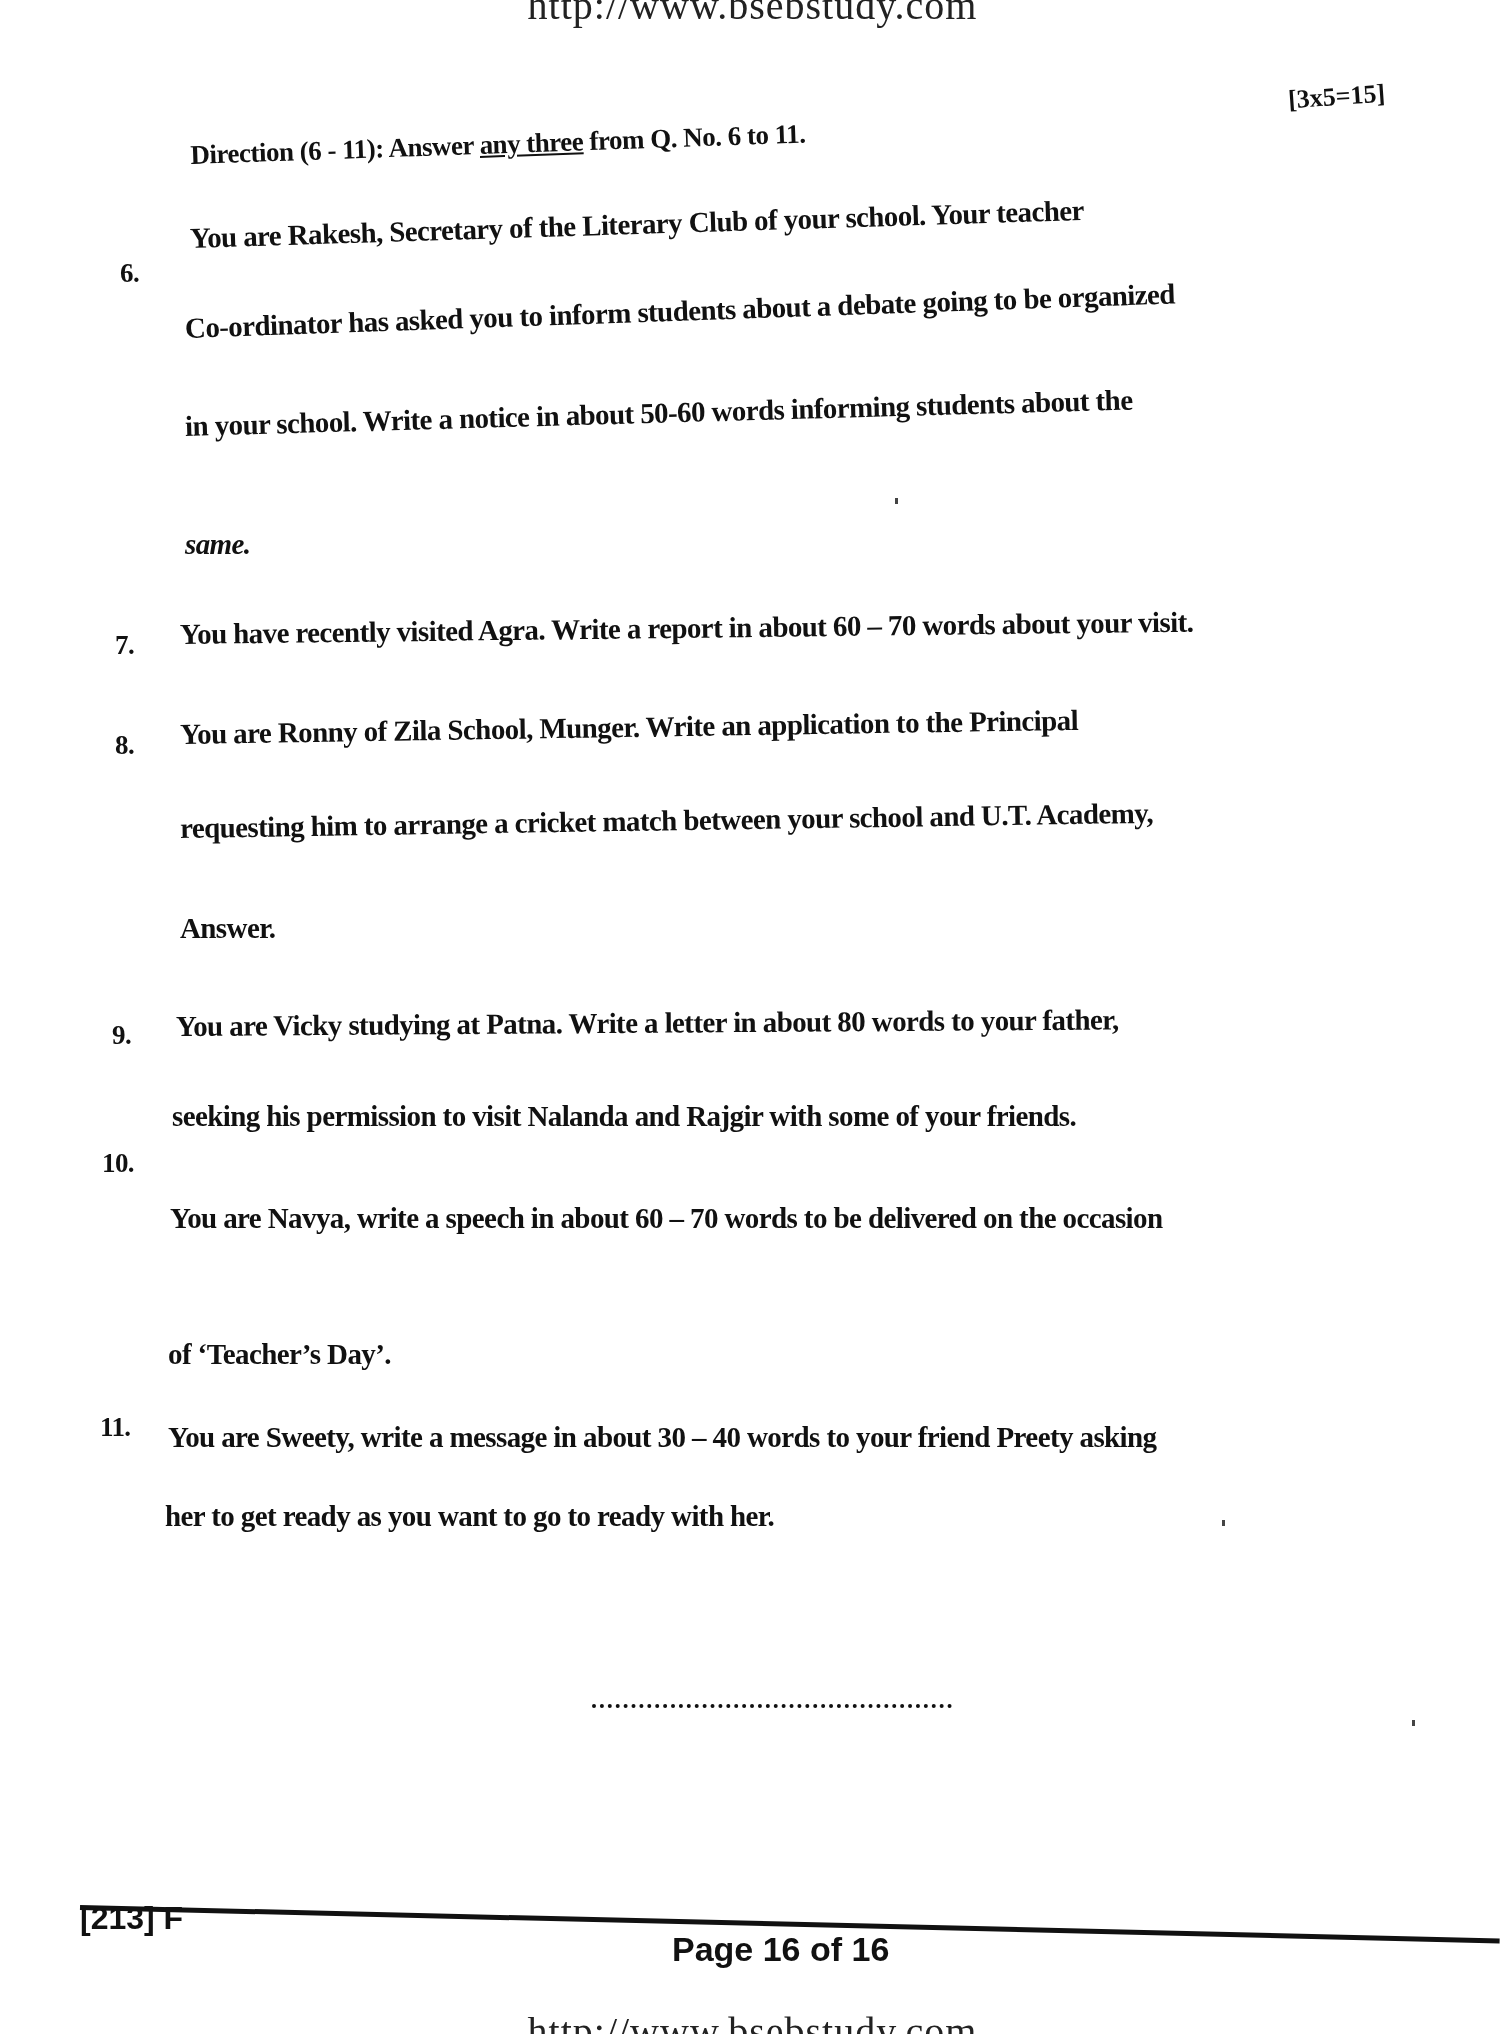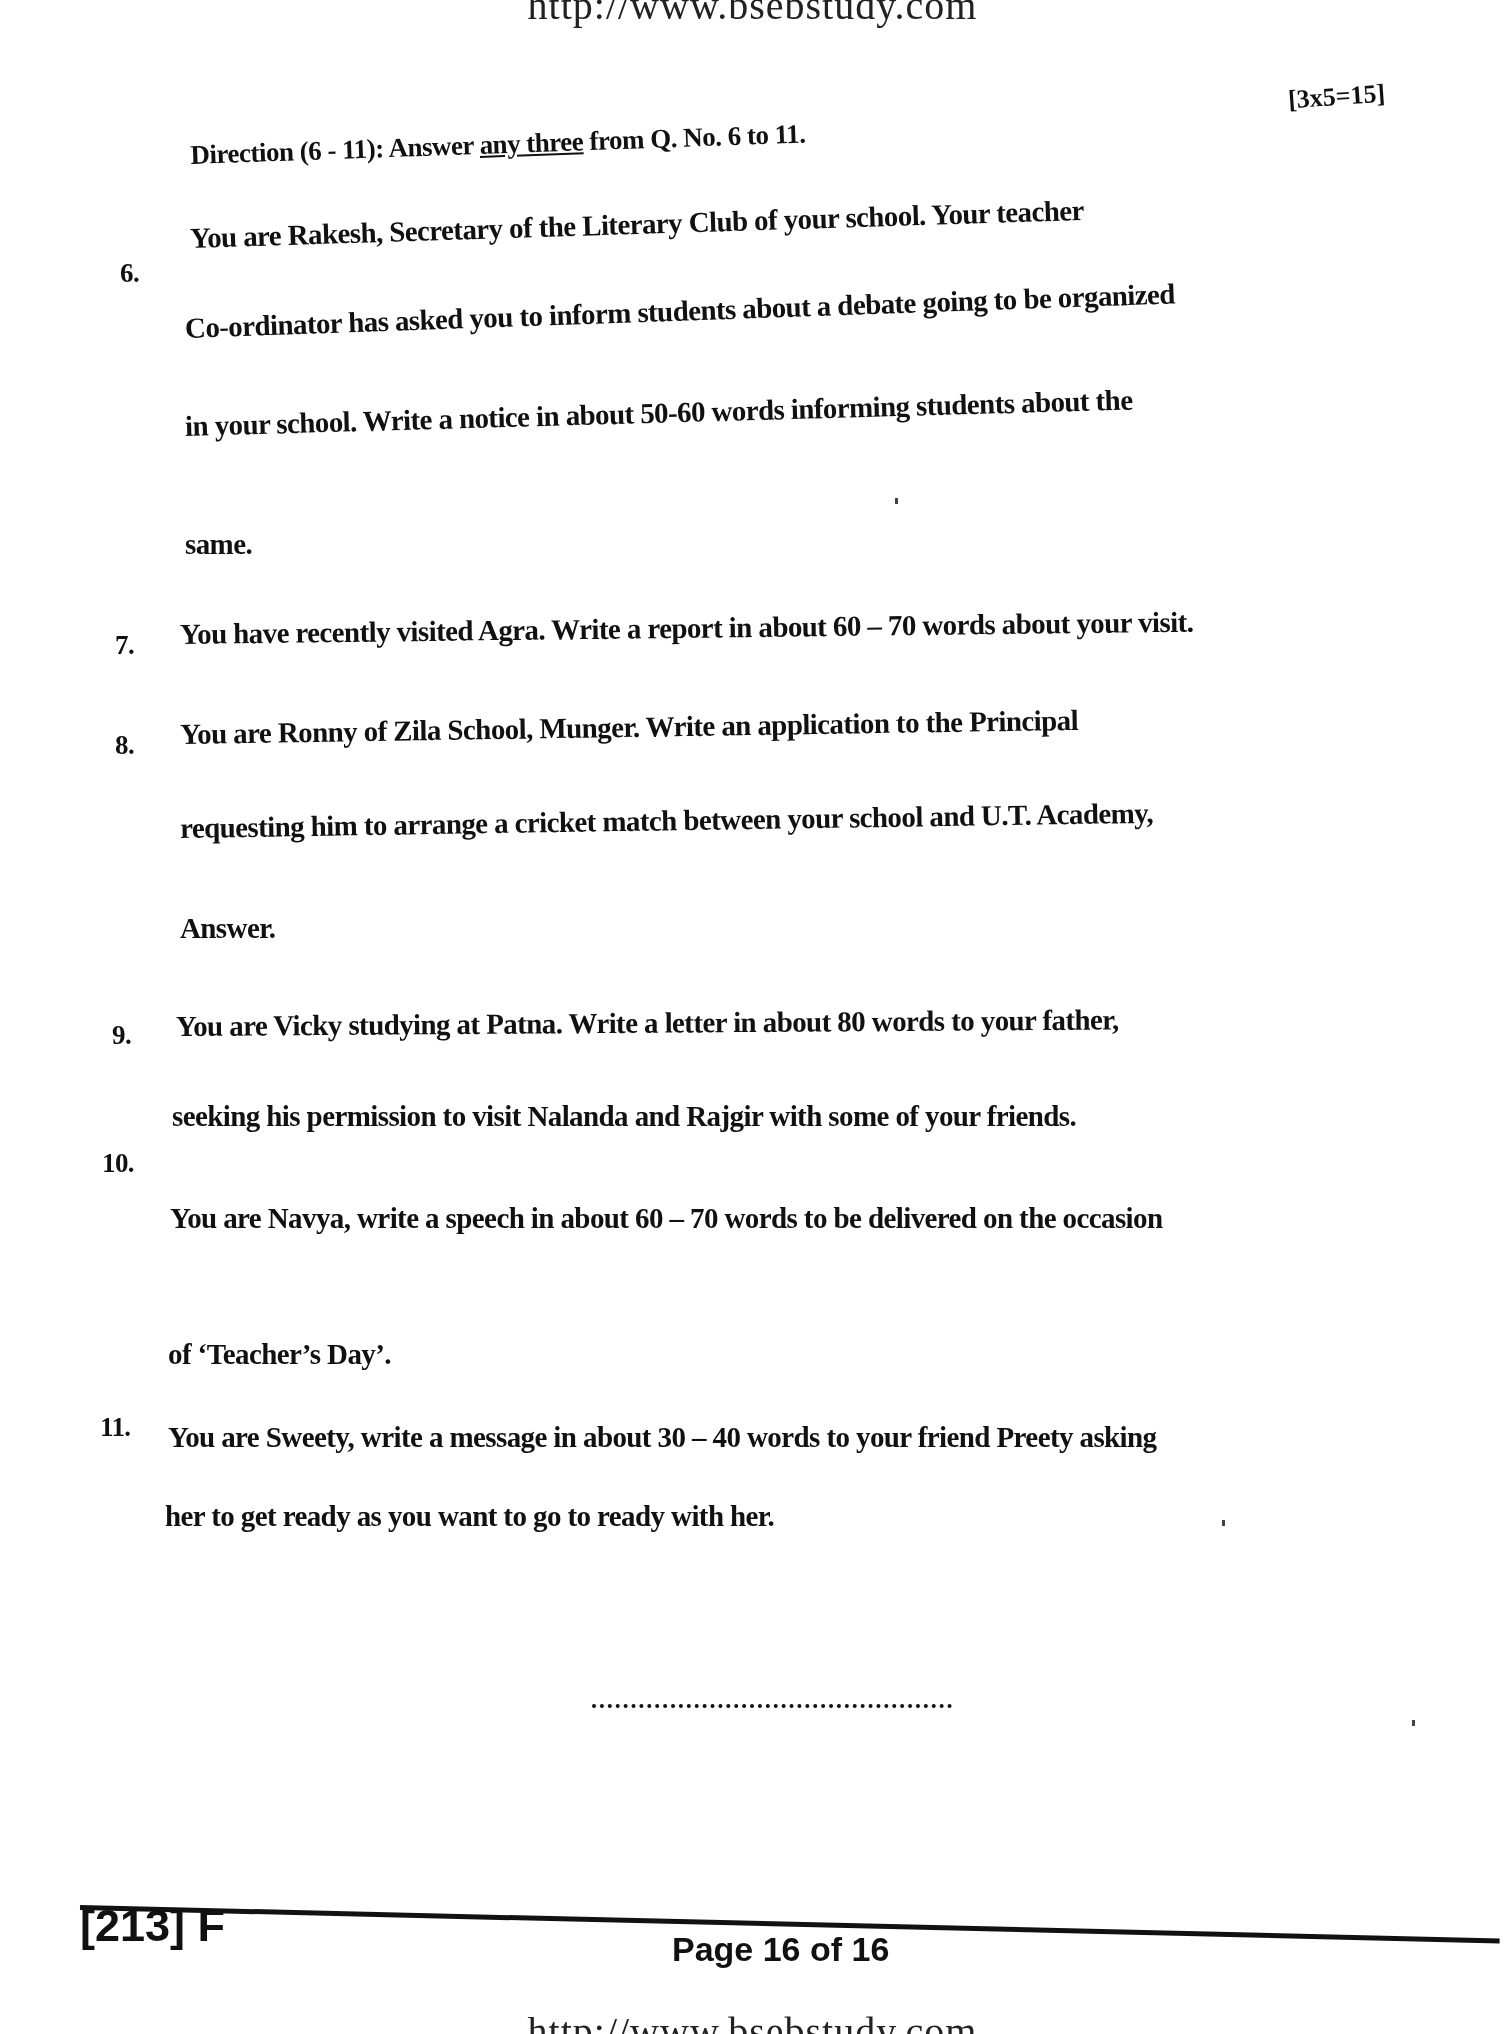--- a/index.html
+++ b/index.html
@@ -85,21 +85,21 @@
       background: #111;
       transform: rotate(1.35deg);
       transform-origin: left center;
     }
     .footer-code {
       position: absolute;
       left: 80px;
       top: 1900px;
       font-family: "Liberation Sans", sans-serif;
       font-weight: bold;
-      font-size: 45px;
+      font-size: 32px;
     }
     .footer-page {
       position: absolute;
       left: 672px;
       top: 1930px;
       font-family: "Liberation Sans", sans-serif;
       font-weight: bold;
       font-size: 34px;
     }
     .speck {
@@ -118,21 +118,21 @@
 
 <div class="direction">
   <span>Direction (6 - 11): Answer </span><u>any three</u><span> from Q. No. 6 to 11.</span>
 </div>
 
 <div class="question">
   <span class="q-num" style="left:120px; top:258px;">6.</span>
   <div class="q-line justify" style="left:190px; top:222px; width:1050px; transform:rotate(-1.8deg);">You are Rakesh, Secretary of the Literary Club of your school. Your teacher</div>
   <div class="q-line" style="left:185px; top:312px; width:1060px; transform:rotate(-2deg);">Co-ordinator has asked you to inform students about a debate going to be organized</div>
   <div class="q-line" style="left:185px; top:410px; width:1060px; transform:rotate(-1.6deg);">in your school. Write a notice in about 50-60 words informing students about the</div>
-  <div class="q-line" style="left:185px; top:528px;">same.</div>
+  <div class="q-line" style="left:185px; top:528px;font-style:italic;">same.</div>
 </div>
 
 <div class="question">
   <span class="q-num" style="left:115px; top:630px;">7.</span>
   <div class="q-line" style="left:180px; top:618px; transform:rotate(-0.7deg);">You have recently visited Agra. Write a report in about 60 – 70 words about your visit.</div>
 </div>
 
 <div class="question">
   <span class="q-num" style="left:115px; top:730px;">8.</span>
   <div class="q-line" style="left:180px; top:718px; transform:rotate(-0.9deg);">You are Ronny of Zila School, Munger. Write an application to the Principal</div>

